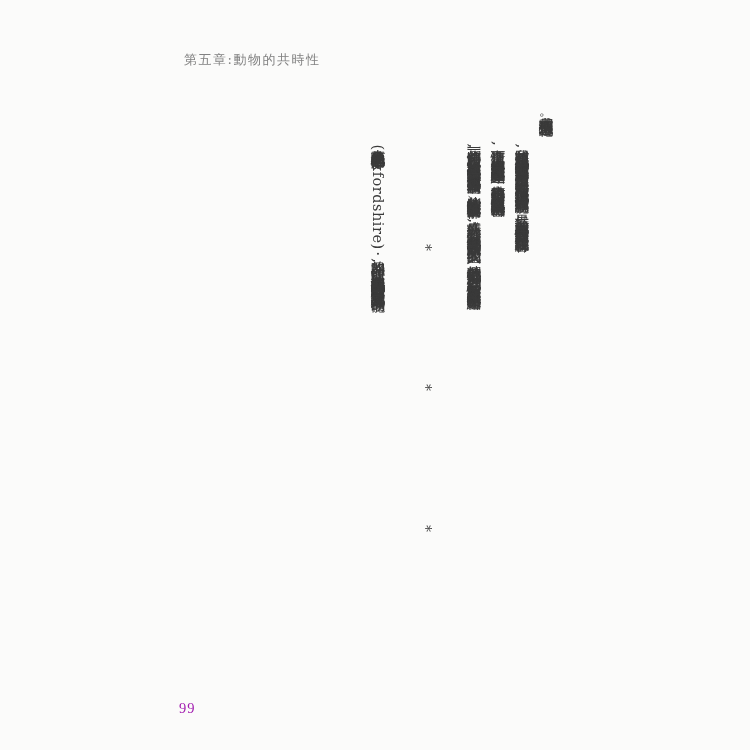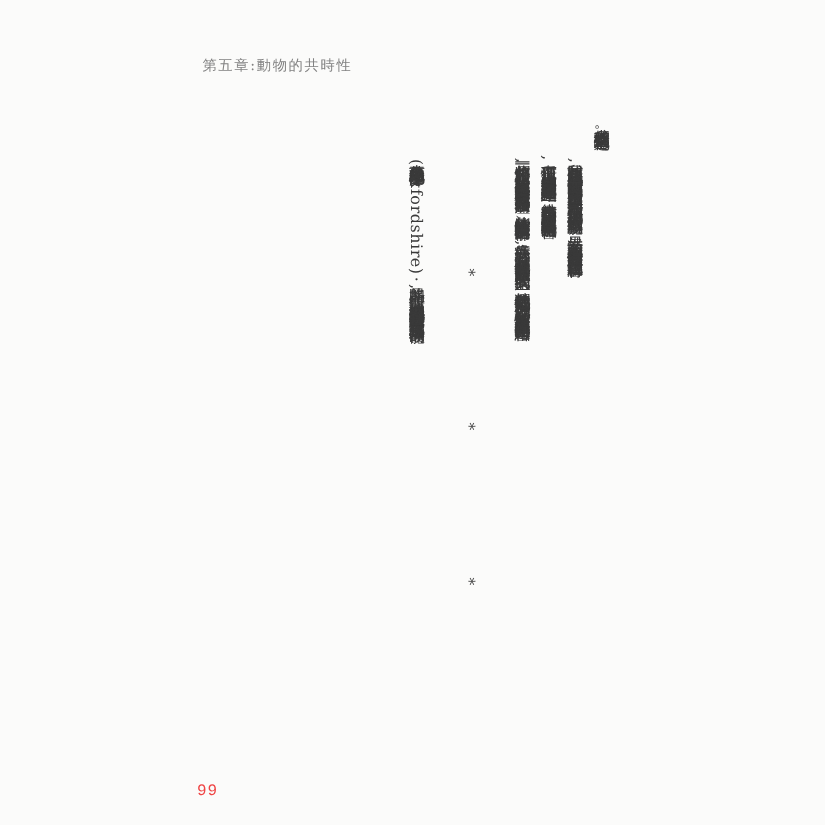--- a/index.html
+++ b/index.html
@@ -45,24 +45,23 @@
     color: #4a4a4a;
   }
   .sep .ast { display: inline; }
   .sep .ast.first { margin-inline-start: 138px; }
   .sep .ast + .ast { margin-inline-start: 128px; }
 
   .folio {
     position: absolute;
     left: 179px; top: 700px;
     font-size: 14.5px;
-    color: #ef4444;
+    color: #a21caf;
     letter-spacing: 1px;
-    font-family: Liberation Mono, monospace;
-    margin-top: 12px;
+    font-family: Liberation Serif, serif;
   }
 </style>
 </head>
 <body>
 
 <div class="page">
 
   <div class="running-head">第五章:動物的共時性</div>
 
   <div class="text-block">

